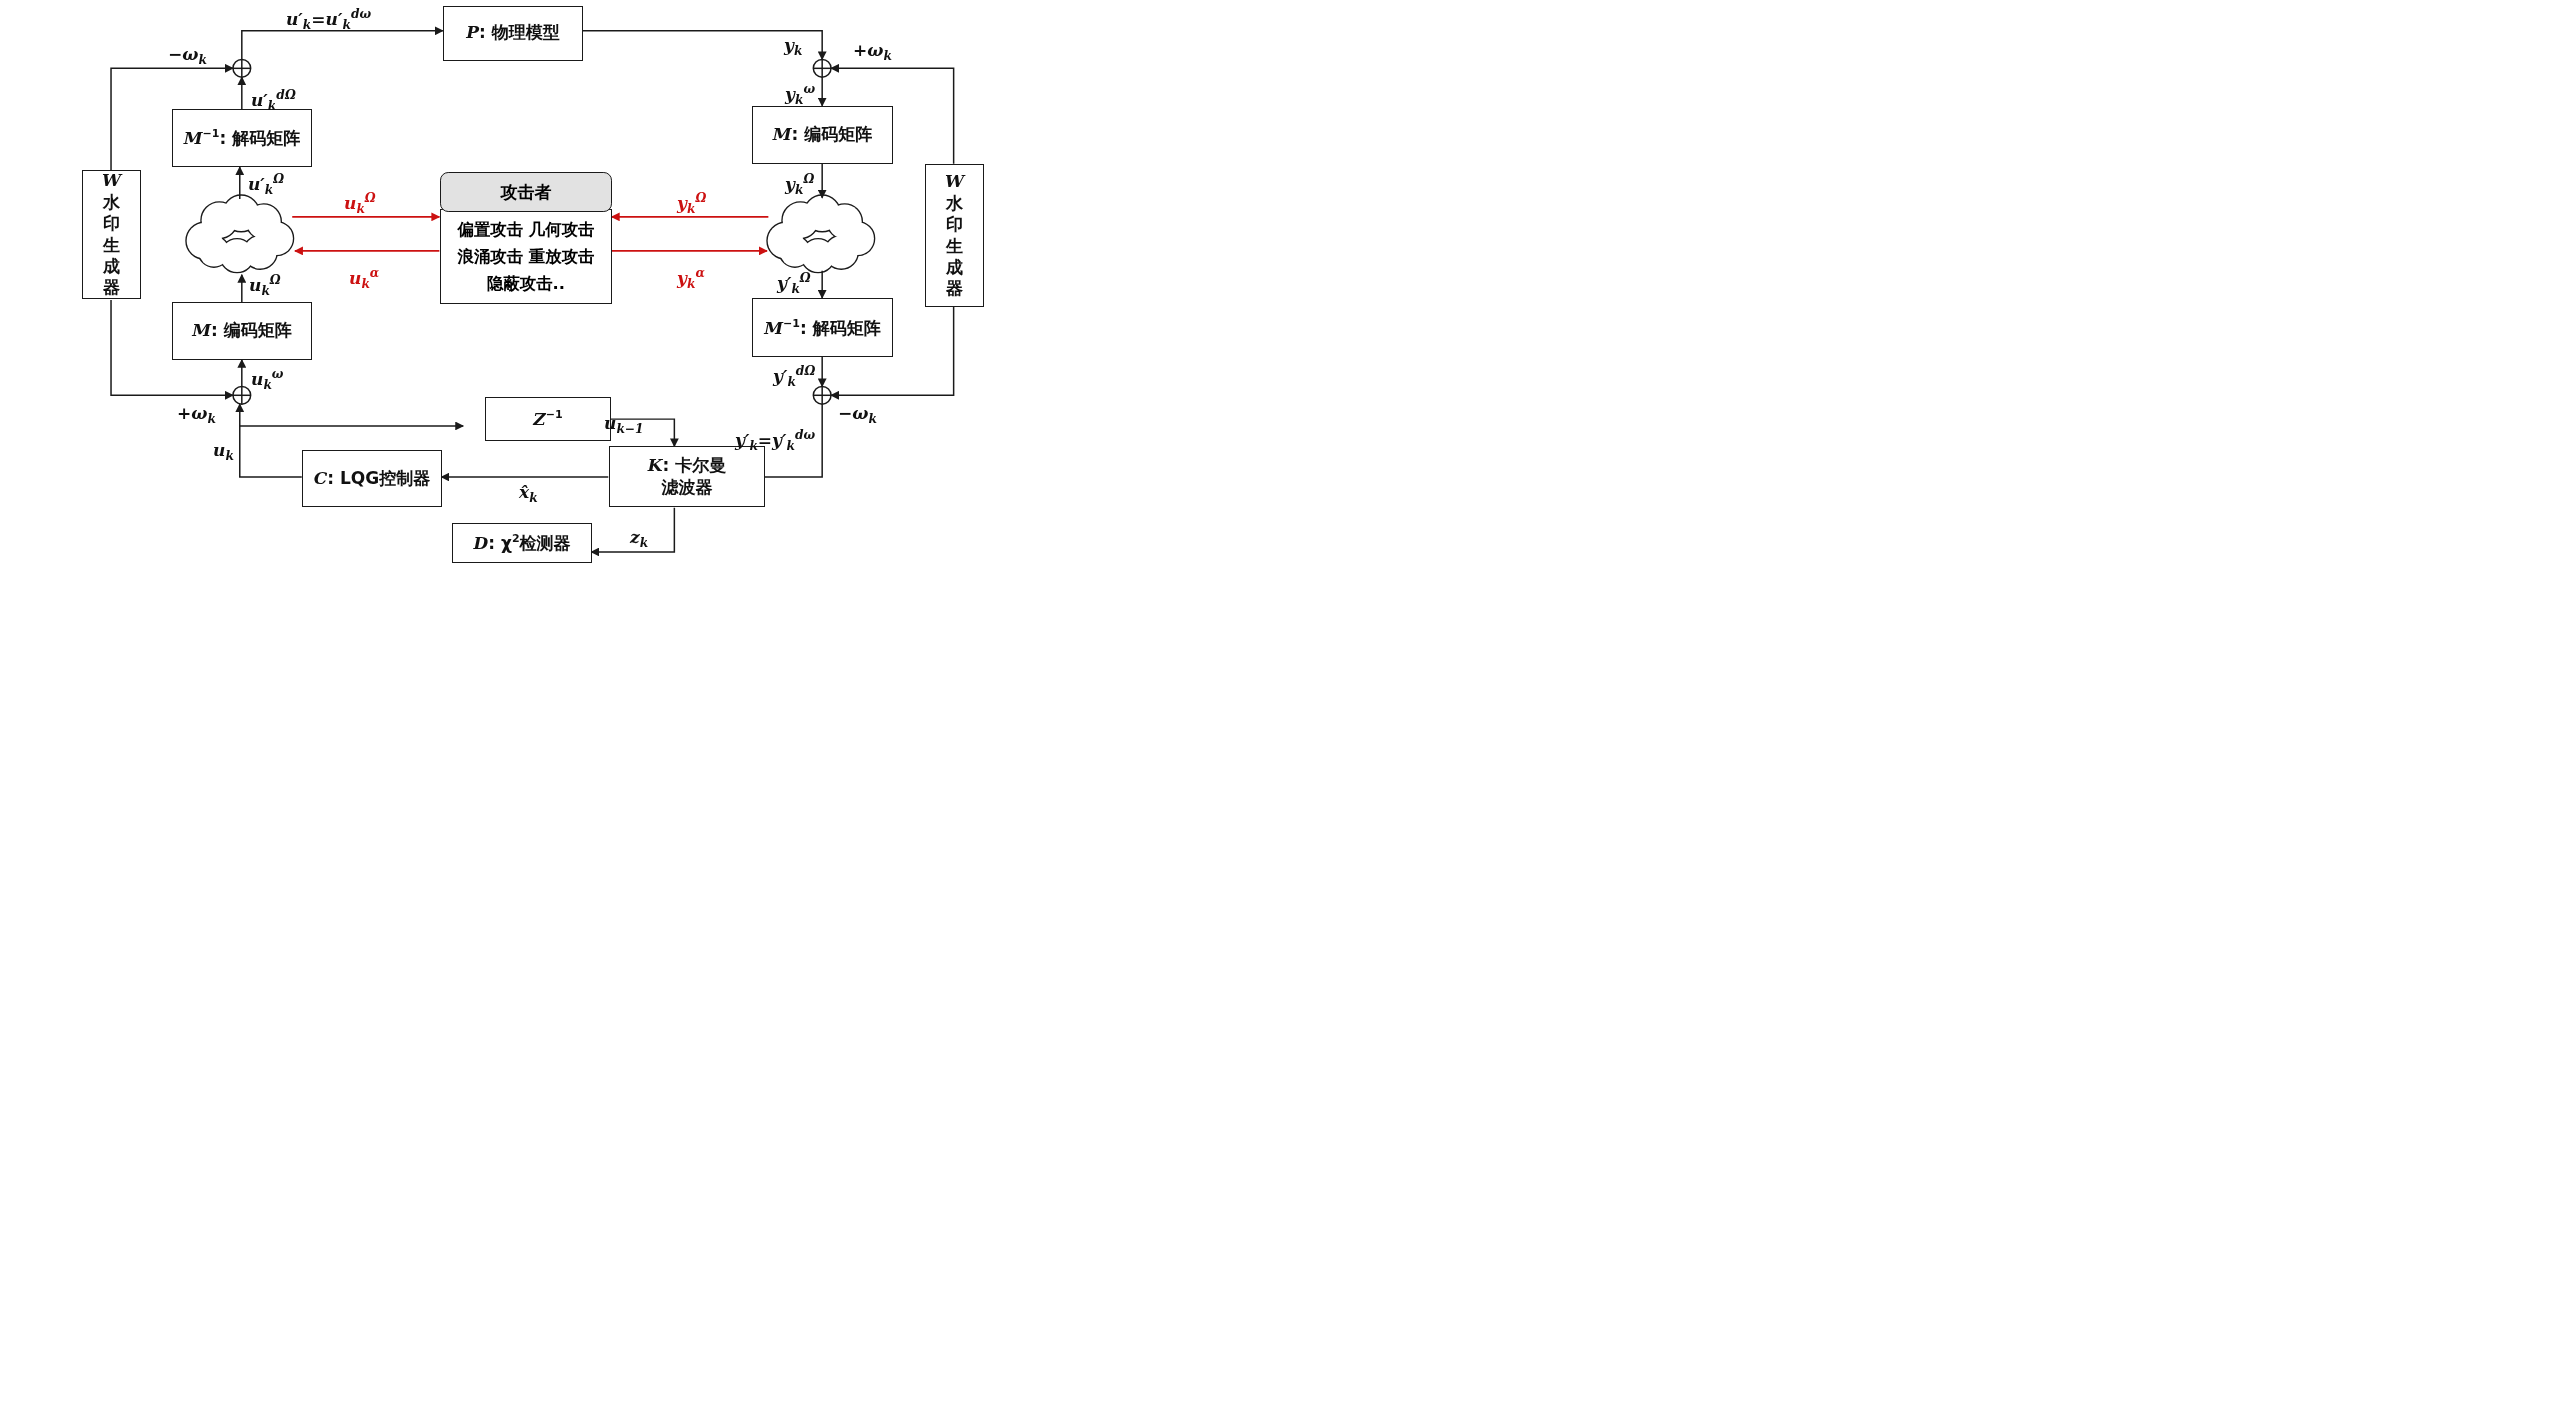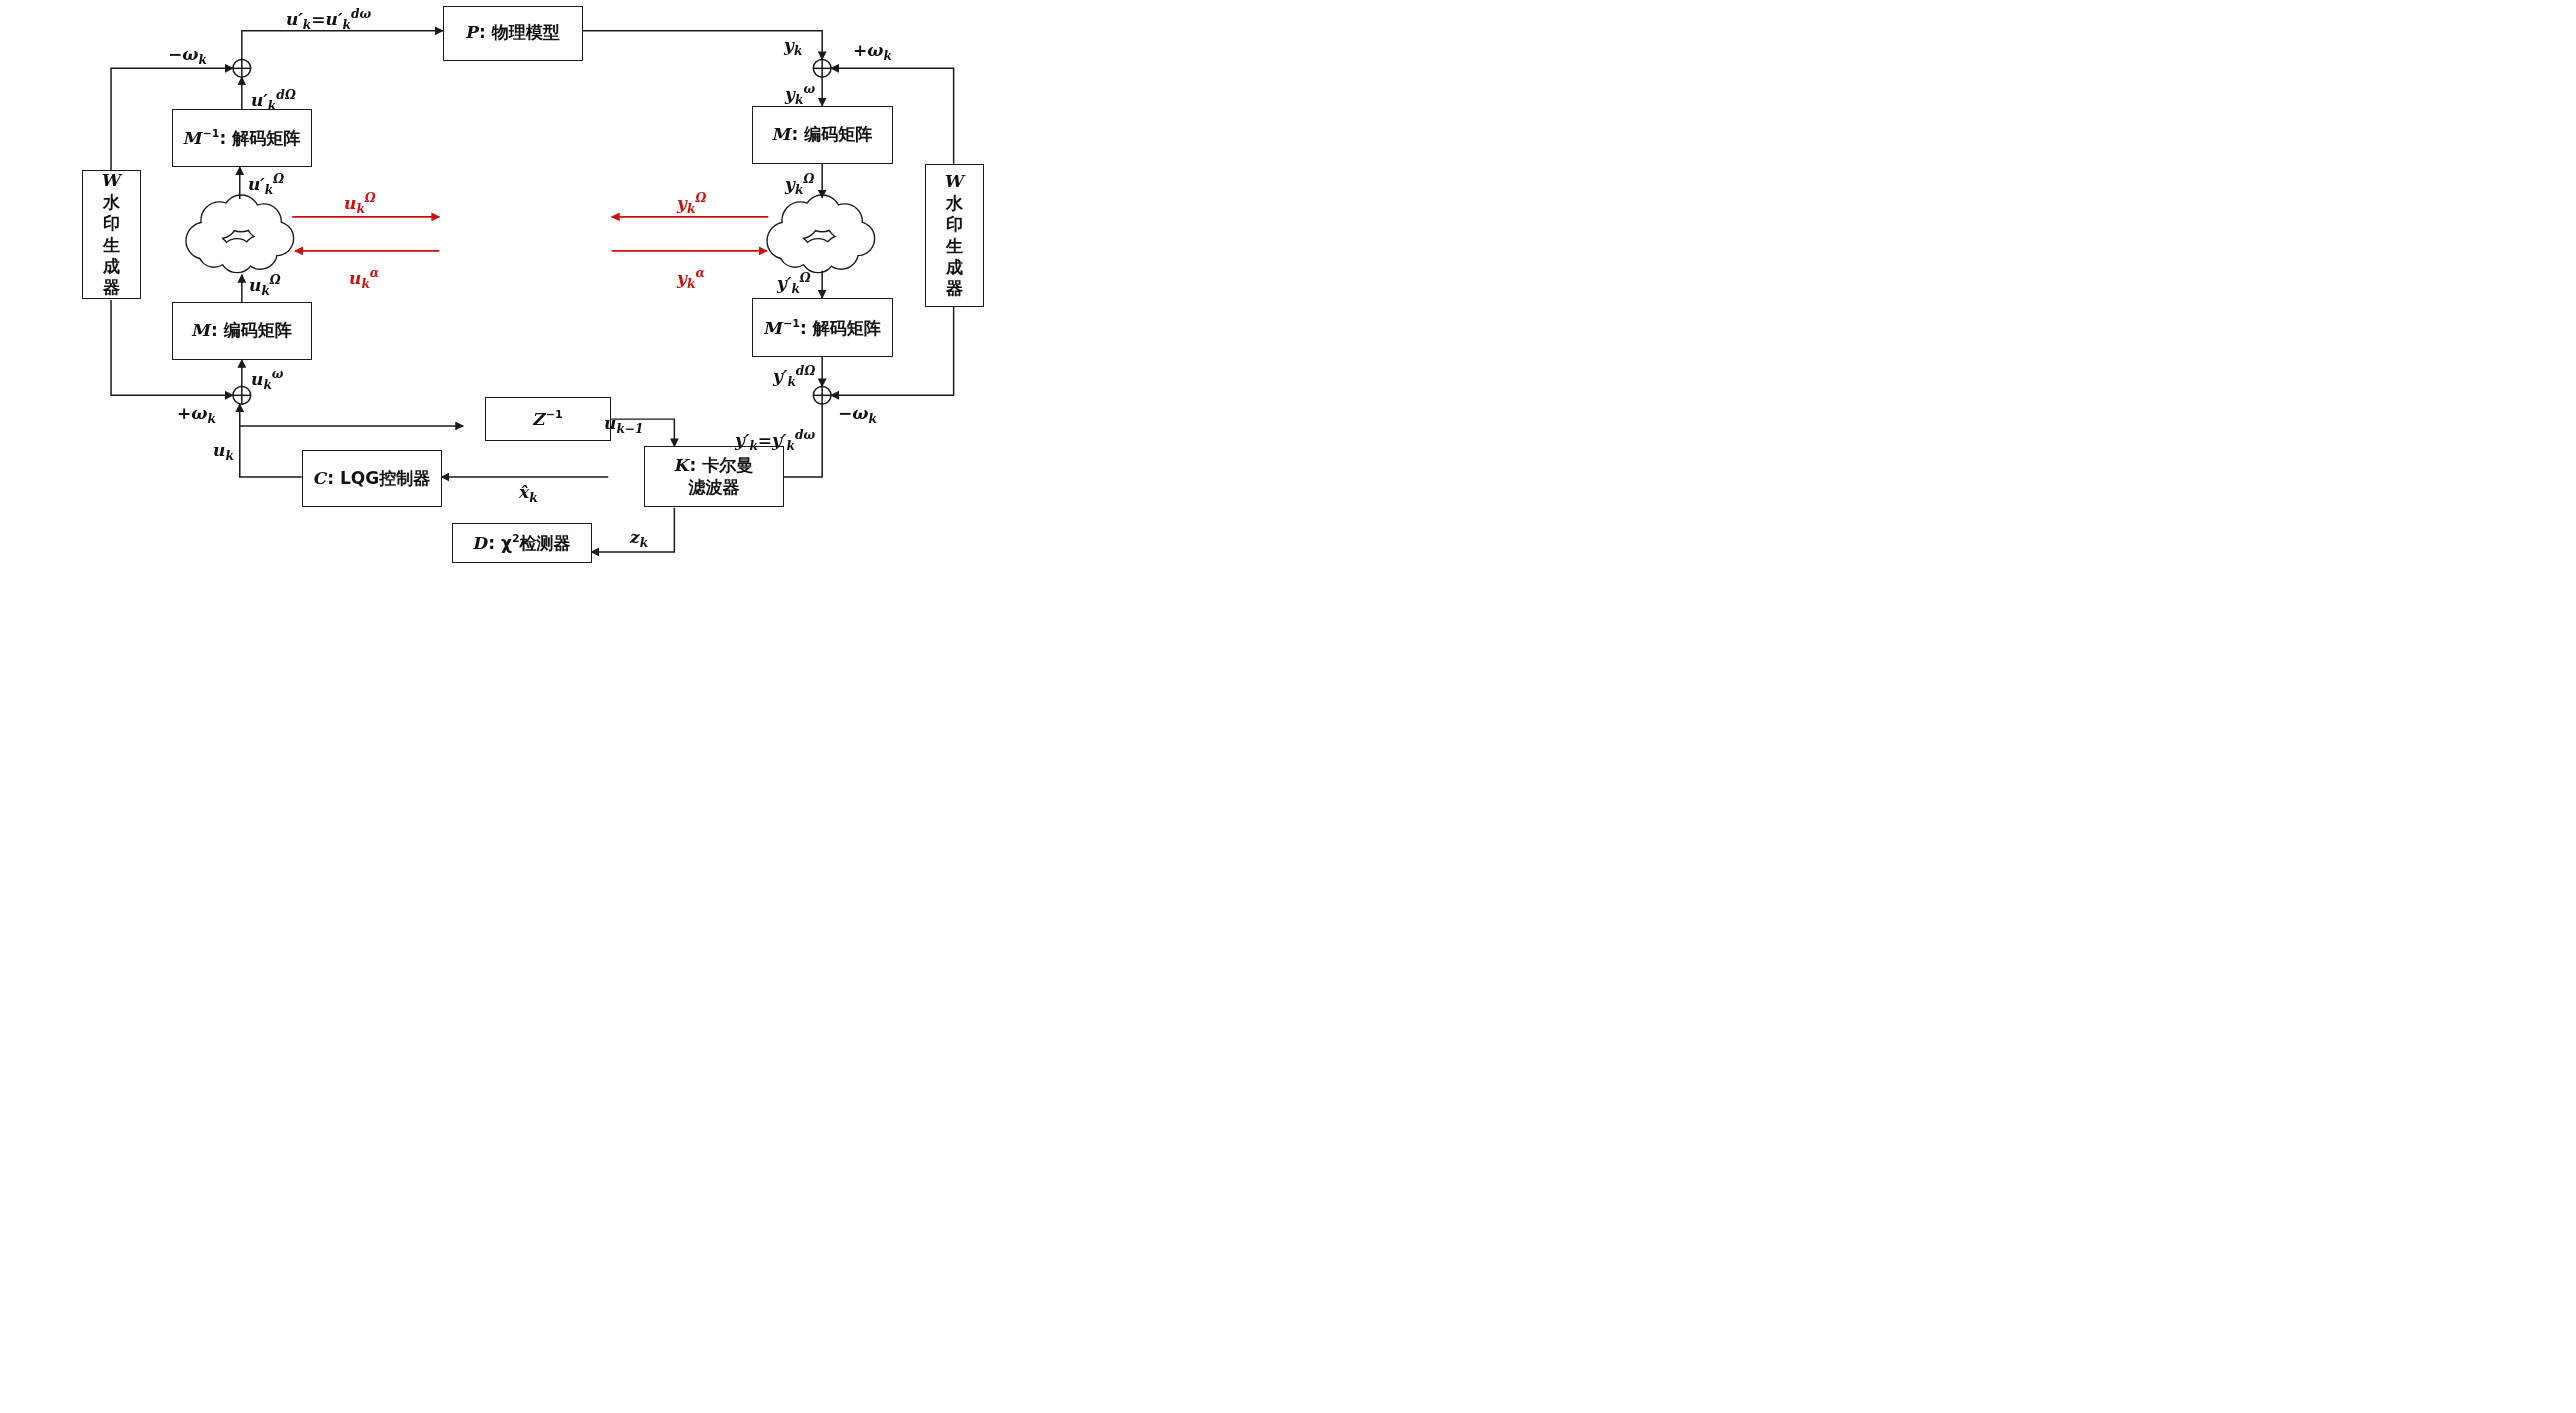--- a/index.html
+++ b/index.html
@@ -156,32 +156,42 @@
   </div>
 
   <div class="box wm" style="left:925px;top:164px;width:59px;height:143px">
     <span><i>W</i><br>水<br>印<br>生<br>成<br>器</span>
   </div>
 
   <div class="box" style="left:485px;top:397px;width:126px;height:44px">
     <span><i>Z</i><sup>−1</sup></span>
   </div>
 
-  <div class="box" style="left:644px;top:446px;width:140px;height:61px">
+  <div class="box" style="left:609px;top:446px;width:156px;height:61px">
     <span><i>K</i>: 卡尔曼<br>滤波器</span>
   </div>
 
   <div class="box" style="left:302px;top:450px;width:140px;height:57px">
     <span><i>C</i>: LQG控制器</span>
   </div>
 
   <div class="box" style="left:452px;top:523px;width:140px;height:40px">
     <span><i>D</i>: χ<sup>2</sup>检测器</span>
   </div>
 
+  <div class="attacker">
+    <div class="hd">
+      <span>攻击者</span>
+    </div>
+    <div class="bd">
+      <span>偏置攻击 几何攻击</span>
+      <span>浪涌攻击 重放攻击</span>
+      <span>隐蔽攻击..</span>
+    </div>
+  </div>
 
   <div class="lbl" style="left:168px;top:44px">−ω<sub>k</sub></div>
   <div class="lbl" style="left:286px;top:6.8px">u′<sub>k</sub>=u′<sub>k</sub><sup>dω</sup></div>
   <div class="lbl" style="left:251px;top:88px">u′<sub>k</sub><sup>dΩ</sup></div>
   <div class="lbl" style="left:248px;top:172px">u′<sub>k</sub><sup>Ω</sup></div>
   <div class="lbl" style="left:249px;top:273px">u<sub>k</sub><sup>Ω</sup></div>
   <div class="lbl" style="left:251px;top:367px">u<sub>k</sub><sup>ω</sup></div>
   <div class="lbl" style="left:177px;top:403px">+ω<sub>k</sub></div>
   <div class="lbl" style="left:213px;top:440px">u<sub>k</sub></div>
   <div class="lbl" style="left:784px;top:35px">y<sub>k</sub></div>

